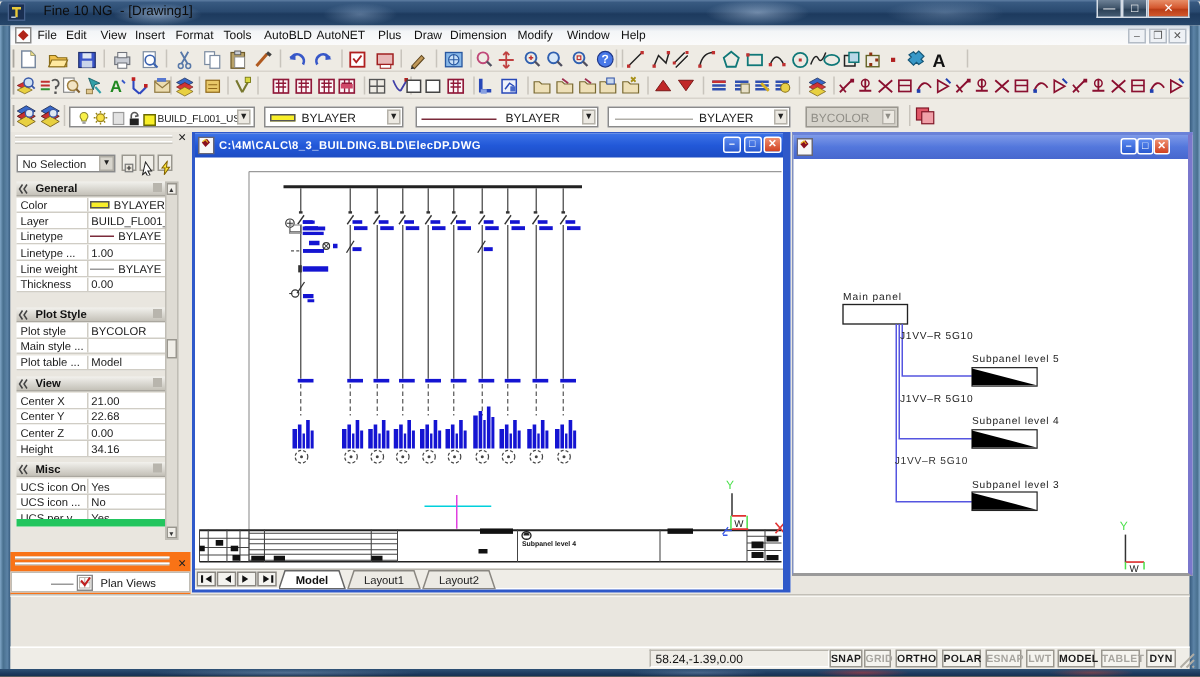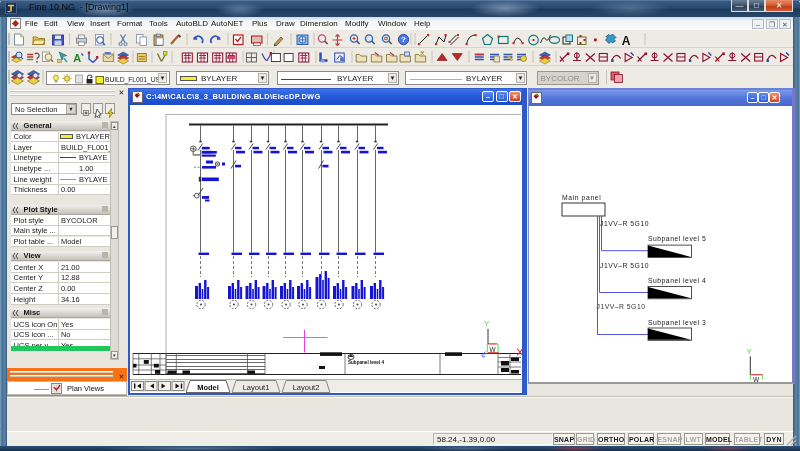--- a/index.html
+++ b/index.html
@@ -426,21 +426,21 @@
       <div style="position:absolute;left:3.6px;top:64.9px;width:99.5px;height:10.6px;background:#fff;border-bottom:1px solid #d0cdc5;font-size:7.5px;color:#1a1a1a;white-space:nowrap;overflow:hidden;">
         <div style="position:absolute;left:3px;top:0.5px;">Linetype</div>
         <div style="position:absolute;left:47.3px;top:0px;width:58px;height:10.6px;border-left:1px solid #d0cdc5;">
           <div style="position:absolute;left:1px;top:4.5px;width:16px;height:1px;background:#7a2a3a;"></div>
           <div style="position:absolute;left:20px;top:0.5px;">BYLAYE</div>
         </div>
       </div>
       <div style="position:absolute;left:3.6px;top:75.4px;width:99.5px;height:10.6px;background:#fff;border-bottom:1px solid #d0cdc5;font-size:7.5px;color:#1a1a1a;white-space:nowrap;overflow:hidden;">
         <div style="position:absolute;left:3px;top:0.5px;">Linetype ...</div>
         <div style="position:absolute;left:47.3px;top:0px;width:58px;height:10.6px;border-left:1px solid #d0cdc5;">
-          <div style="position:absolute;left:20px;top:0.5px;">1.00</div>
+          <div style="position:absolute;left:2px;top:0.5px;">1.00</div>
         </div>
       </div>
       <div style="position:absolute;left:3.6px;top:86.3px;width:99.5px;height:10.6px;background:#fff;border-bottom:1px solid #d0cdc5;font-size:7.5px;color:#1a1a1a;white-space:nowrap;overflow:hidden;">
         <div style="position:absolute;left:3px;top:0.5px;">Line weight</div>
         <div style="position:absolute;left:47.3px;top:0px;width:58px;height:10.6px;border-left:1px solid #d0cdc5;">
           <div style="position:absolute;left:1px;top:4.5px;width:16px;height:1px;background:#9a9a9a;"></div>
           <div style="position:absolute;left:20px;top:0.5px;">BYLAYE</div>
         </div>
       </div>
       <div style="position:absolute;left:3.6px;top:96.8px;width:99.5px;height:10.6px;background:#fff;border-bottom:1px solid #d0cdc5;font-size:7.5px;color:#1a1a1a;white-space:nowrap;overflow:hidden;">
@@ -483,21 +483,21 @@
       </div>
       <div style="position:absolute;left:3.6px;top:174px;width:99.5px;height:10.6px;background:#fff;border-bottom:1px solid #d0cdc5;font-size:7.5px;color:#1a1a1a;white-space:nowrap;overflow:hidden;">
         <div style="position:absolute;left:3px;top:0.5px;">Center X</div>
         <div style="position:absolute;left:47.3px;top:0px;width:58px;height:10.6px;border-left:1px solid #d0cdc5;">
           <div style="position:absolute;left:2px;top:0.5px;">21.00</div>
         </div>
       </div>
       <div style="position:absolute;left:3.6px;top:184.6px;width:99.5px;height:10.6px;background:#fff;border-bottom:1px solid #d0cdc5;font-size:7.5px;color:#1a1a1a;white-space:nowrap;overflow:hidden;">
         <div style="position:absolute;left:3px;top:0.5px;">Center Y</div>
         <div style="position:absolute;left:47.3px;top:0px;width:58px;height:10.6px;border-left:1px solid #d0cdc5;">
-          <div style="position:absolute;left:2px;top:0.5px;">12.88</div>
+          <div style="position:absolute;left:2px;top:0.5px;">22.68</div>
         </div>
       </div>
       <div style="position:absolute;left:3.6px;top:195.3px;width:99.5px;height:10.6px;background:#fff;border-bottom:1px solid #d0cdc5;font-size:7.5px;color:#1a1a1a;white-space:nowrap;overflow:hidden;">
         <div style="position:absolute;left:3px;top:0.5px;">Center Z</div>
         <div style="position:absolute;left:47.3px;top:0px;width:58px;height:10.6px;border-left:1px solid #d0cdc5;">
           <div style="position:absolute;left:2px;top:0.5px;">0.00</div>
         </div>
       </div>
       <div style="position:absolute;left:3.6px;top:206px;width:99.5px;height:10.6px;background:#fff;border-bottom:1px solid #d0cdc5;font-size:7.5px;color:#1a1a1a;white-space:nowrap;overflow:hidden;">
         <div style="position:absolute;left:3px;top:0.5px;">Height</div>

